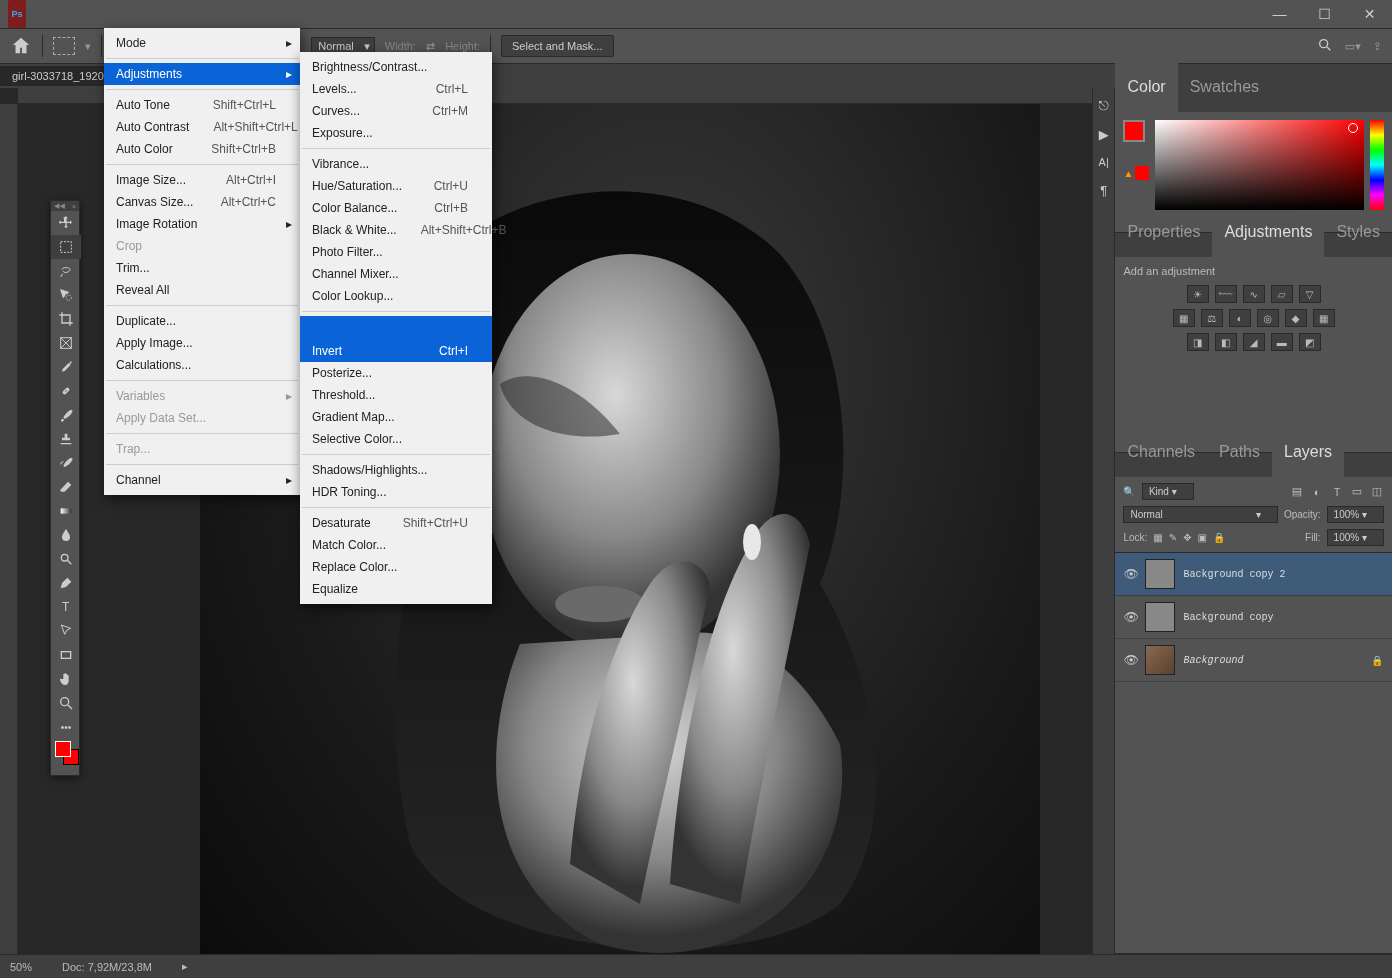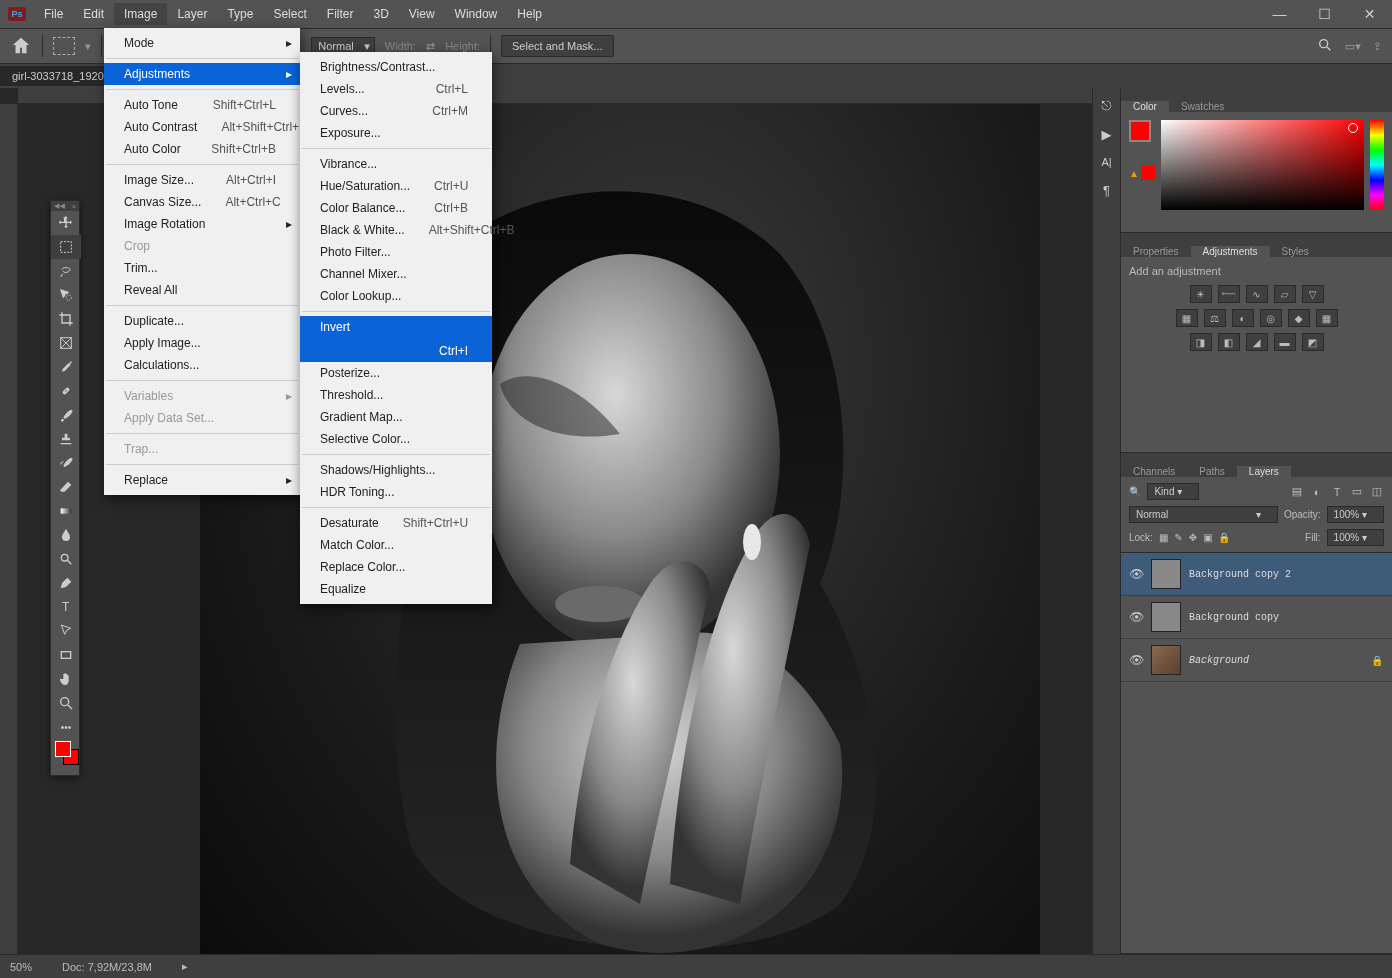--- a/index.html
+++ b/index.html
@@ -1,20 +1,20 @@
 <!DOCTYPE html>
 <html><head>
 <meta charset="utf-8">
 <style>
 * { margin: 0; padding: 0; box-sizing: border-box; font-family: "Segoe UI", Tahoma, sans-serif; }
 body { background: #535353; color: #ccc; font-size: 11px; overflow: hidden; width: 1392px; height: 978px; position: relative; }
 
 
 .menubar { height: 28px; background: #535353; display: flex; align-items: center; padding: 0 8px; gap: 2px; position: relative; z-index: 10; }
-.ps-logo { width: 18px; height: 14px; background: #7f1d1d; color: #31a8ff; font-weight: bold; font-size: 9px; display: flex; align-items: center; justify-content: center; border-radius: 2px; margin-right: 6px; }
+.ps-logo { width: 18px; height: 28px; background: #7f1d1d; color: #31a8ff; font-weight: bold; font-size: 9px; display: flex; align-items: center; justify-content: center; border-radius: 2px; margin-right: 6px; }
 .menu-item { padding: 4px 10px; cursor: default; color: #ddd; font-size: 12px; }
 .menu-item.open { background: #444; }
 .window-controls { position: absolute; right: 0; top: 0; display: flex; }
 .window-controls div { width: 45px; height: 28px; display: flex; align-items: center; justify-content: center; color: #ccc; font-size: 14px; }
 
 
 .options-bar { height: 36px; background: #535353; border-top: 1px solid #2a2a2a; border-bottom: 1px solid #2a2a2a; display: flex; align-items: center; padding: 0 10px; gap: 10px; color: #999; font-size: 11px; }
 .home-icon { width: 22px; height: 22px; }
 .sel-box { width: 22px; height: 18px; border: 1px dashed #aaa; }
 .options-bar .sep { width: 1px; height: 22px; background: #2a2a2a; }
@@ -46,21 +46,21 @@
 .bg-swatch { position: absolute; top: 10px; left: 12px; width: 16px; height: 16px; background: #ff0000; border: 1px solid #000; }
 
 
 .right-panels { width: 300px; background: #535353; border-left: 1px solid #2a2a2a; display: flex; }
 .collapsed-panels { width: 28px; background: #3f3f3f; border-right: 1px solid #2a2a2a; padding-top: 8px; display: flex; flex-direction: column; gap: 8px; align-items: center; }
 .collapsed-panels div { width: 20px; height: 20px; color: #ccc; display: flex; align-items: center; justify-content: center; font-size: 13px; }
 .panel-stack { flex: 1; display: flex; flex-direction: column; }
 
 .panel { background: #535353; border-bottom: 1px solid #2a2a2a; }
 .panel-tabs { display: flex; background: #3f3f3f; height: 24px; align-items: flex-end; }
-.panel-tab { padding: 0 12px; color: #999; font-size: 10px; cursor: default; }
+.panel-tab { padding: 16px 12px; color: #999; font-size: 16px; cursor: default; }
 .panel-tab.active { background: #535353; color: #ddd; }
 .panel-body { padding: 8px; }
 
 
 .color-panel-body { display: flex; gap: 6px; align-items: flex-start; height: 120px; padding: 8px; }
 .color-swatch-stack { display: flex; flex-direction: column; gap: 24px; }
 .big-swatch { width: 22px; height: 22px; background: #ff0000; border: 2px solid #888; position: relative; }
 .warn-swatch { display: flex; align-items: center; gap: 2px; }
 .warn-swatch .tri { color: #ff9800; font-size: 10px; }
 .warn-swatch .sw { width: 14px; height: 14px; background: #ff0000; }
@@ -84,52 +84,39 @@
 .layer.selected { background: #3f5b7a; }
 .eye { width: 14px; color: #ccc; font-size: 12px; }
 .thumb { width: 30px; height: 30px; background: #888; border: 1px solid #222; }
 .thumb.color { background: linear-gradient(135deg, #8a6a50, #5a4030); }
 .layer-name { color: #ddd; font-size: 10px; font-style: normal; flex: 1; font-family: Liberation Mono, monospace; }
 .layer-name.italic { font-style: italic; }
 .lock-icon { color: #999; font-size: 10px; }
 
 
 .dropdown { position: absolute; background: #f0f0f0; color: #222; box-shadow: 2px 4px 12px rgba(0,0,0,0.6); z-index: 100; font-size: 12px; padding: 4px 0; }
-.dropdown .dd-item { padding: 4px 24px 4px 20px; display: flex; justify-content: space-between; gap: 24px; white-space: nowrap; position: relative; }
+.dropdown .dd-item { padding: 4px 24px 4px 12px; display: flex; justify-content: space-between; gap: 24px; white-space: nowrap; position: relative; align-items: flex-end; }
 .dropdown .dd-item.highlight { background: #0a64d8; color: #fff; }
 .dropdown .dd-item.disabled { color: #999; }
 .dropdown .dd-sep { height: 1px; background: #ccc; margin: 4px 2px; }
 .dropdown .dd-item .arrow { position: absolute; right: 8px; }
 .dd-shortcut { color: #555; }
 .dd-item.highlight .dd-shortcut { color: #fff; margin-top: 24px; }
 
 .dropdown.image-menu { top: 28px; left: 104px; width: 196px; }
 .dropdown.adj-submenu { top: 52px; left: 300px; width: 192px; }
 
 
 .status-bar { height: 24px; background: #3f3f3f; display: flex; align-items: center; padding: 0 10px; gap: 30px; color: #bbb; font-size: 11px; border-top: 1px solid #2a2a2a; }
 </style>
 </head>
 <body>
 
 <div class="menubar">
   <div class="ps-logo">Ps</div>
-  <div id="menubar-items" style="display: flex;">
-      <div class="menu-item">File</div>
-      <div class="menu-item">Edit</div>
-      <div class="menu-item open">Image</div>
-      <div class="menu-item">Layer</div>
-      <div class="menu-item">Type</div>
-      <div class="menu-item">Select</div>
-      <div class="menu-item">Filter</div>
-      <div class="menu-item">3D</div>
-      <div class="menu-item">View</div>
-      <div class="menu-item">Window</div>
-      <div class="menu-item">Help</div>
-    </div>
   <div class="window-controls">
     <div>—</div>
     <div>☐</div>
     <div>✕</div>
   </div>
 </div>
 
 <div class="options-bar">
   <span class="home-icon"><svg viewBox="0 0 24 24" fill="#ccc">
         <path d="M12 3l9 8h-3v9h-5v-6h-2v6H6v-9H3z"></path>
@@ -512,21 +499,21 @@
     </div>
     <div class="dd-item disabled">
       <span>Apply Data Set...</span>
     </div>
     <div class="dd-sep"></div>
     <div class="dd-item disabled">
       <span>Trap...</span>
     </div>
     <div class="dd-sep"></div>
     <div class="dd-item">
-      <span>Replace</span>
+      <span>Channel</span>
       <span class="arrow">▸</span>
     </div>
   </div>
 <div class="dropdown adj-submenu" id="adj-submenu">
     <div class="dd-item">
       <span>Brightness/Contrast...</span>
     </div>
     <div class="dd-item">
       <span>Levels...</span>
       <span class="dd-shortcut">Ctrl+L</span>

